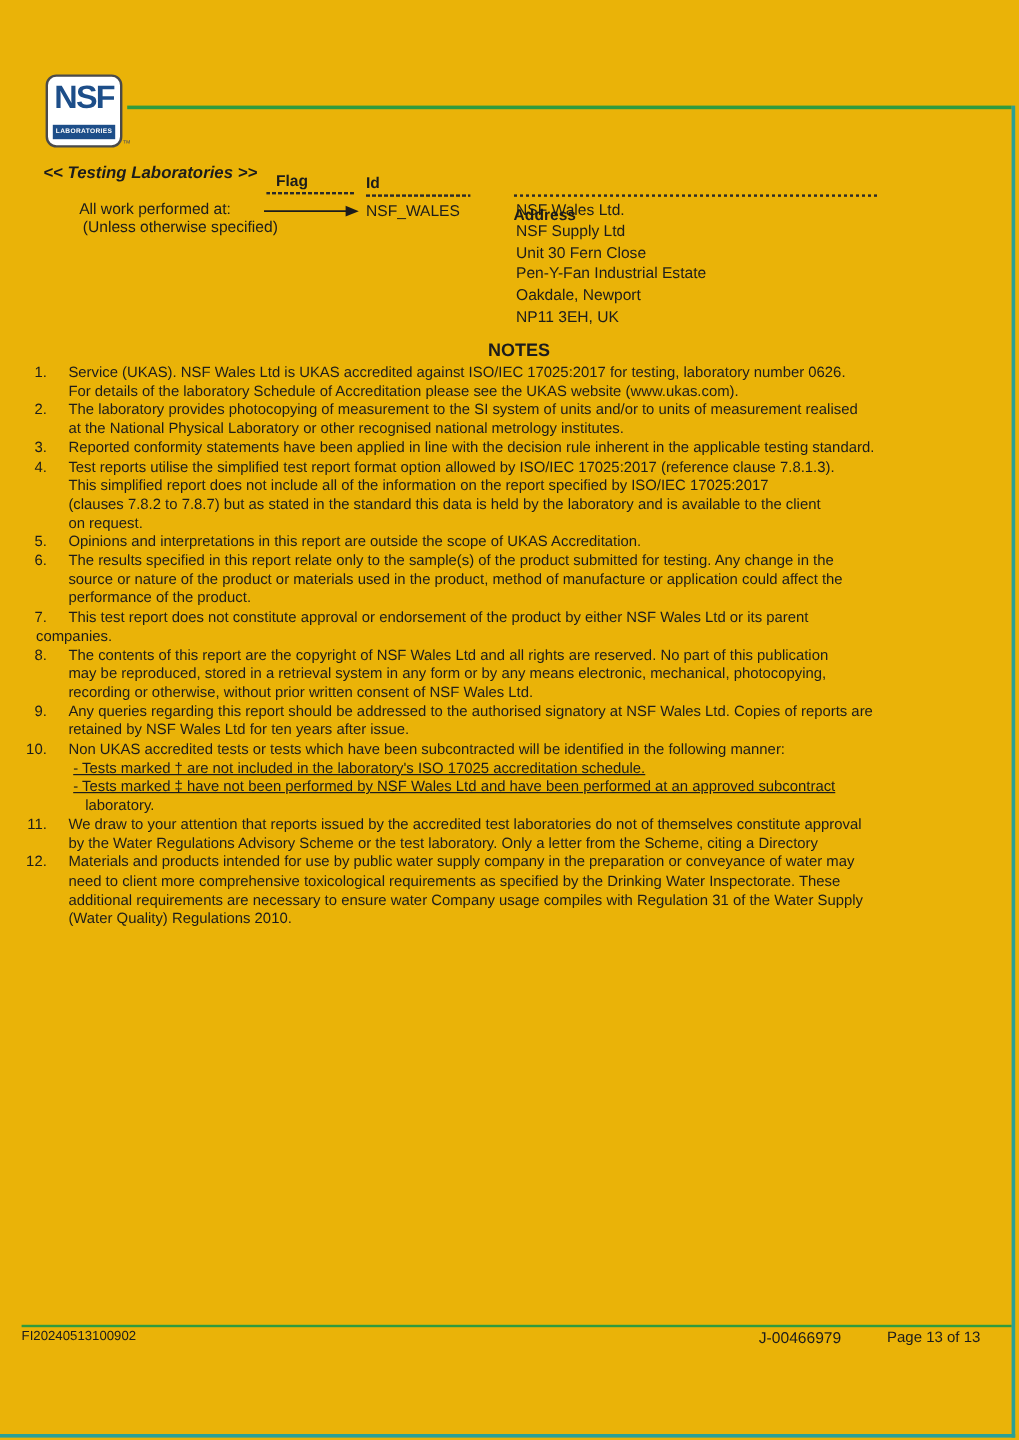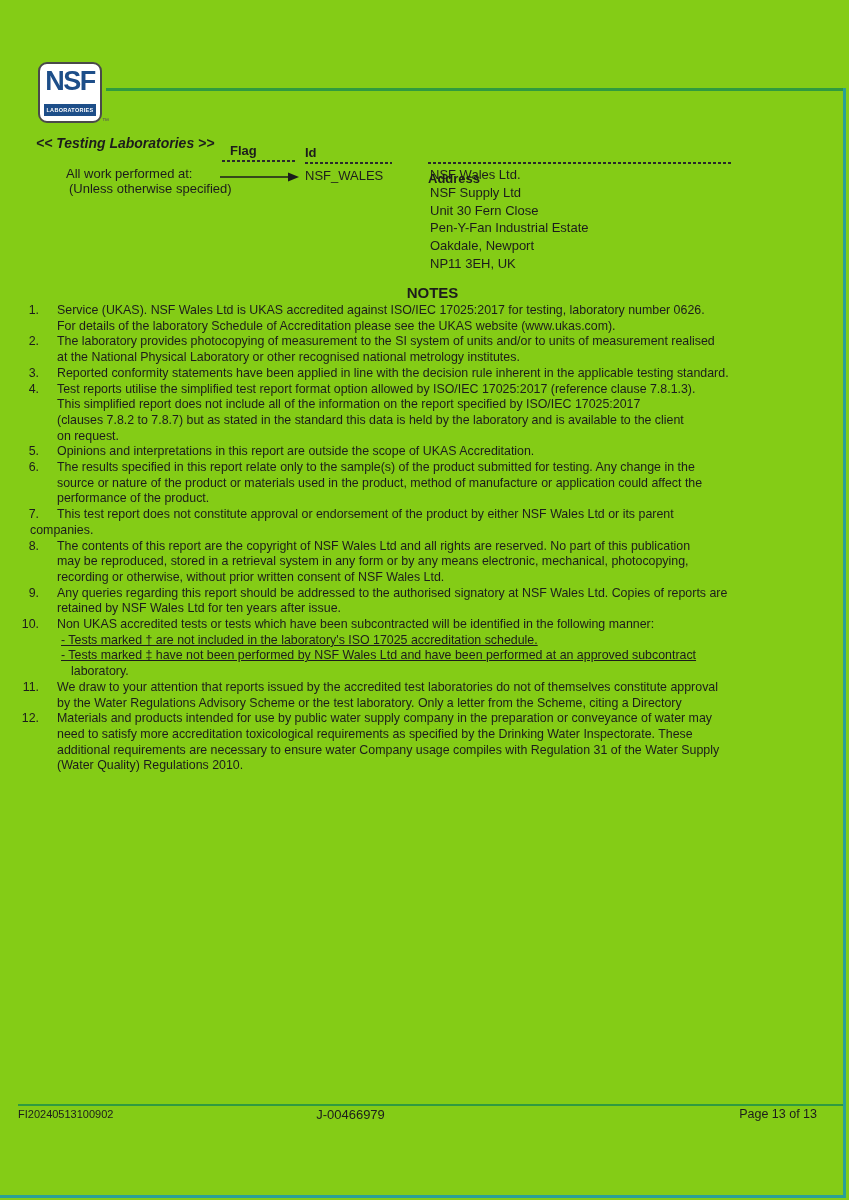--- a/index.html
+++ b/index.html
@@ -1,17 +1,17 @@
 <!DOCTYPE html>
 <html><head>
 <meta charset="utf-8">
 <style>
   html,body{margin:0;padding:0;background:#fff;}
   .page{
-    position:relative;width:849px;height:1200px;background:#84cc16;overflow:hidden;
+    position:relative;width:849px;height:1200px;background:#eab308;overflow:hidden;
     font-family:"Liberation Sans", sans-serif;color:#1c1c1c;
     --green:#2f9b3f; --teal:#2aa096; --navy:#1d4e89;
   }
   .abs{position:absolute;}
   
   .logo{position:absolute;left:38px;top:62px;width:64px;height:61px;border:2px solid #4a4a4a;border-radius:9px;background:#fff;box-sizing:border-box;text-align:center;}
   .logo-nsf{color:var(--navy);font-weight:bold;font-size:27px;letter-spacing:-1.5px;line-height:1;margin-top:4px;}
   .logo-bar{position:absolute;left:4px;right:4px;bottom:5px;height:12px;background:var(--navy);color:#fff;font-size:5.5px;font-weight:bold;letter-spacing:.3px;display:flex;align-items:center;justify-content:center;}
   .logo-tm{position:absolute;left:102px;top:117px;font-size:7px;color:#555;}
   
@@ -38,21 +38,21 @@
   .notes-title{position:absolute;top:284px;left:16px;width:833px;text-align:center;font-weight:bold;font-size:15px;}
   .notes{position:absolute;left:14px;top:303px;width:830px;font-size:12.4px;line-height:15.7px;}
   .note-item{position:relative;padding-left:43px;}
   .note-num{position:absolute;left:0;top:0;width:25px;text-align:right;}
   .note-line{white-space:nowrap;}
   .note-line.sub{margin-left:4px;text-decoration:underline;}
   .note-line.sub2{margin-left:14px;}
   .note-line.outdent{margin-left:-27px;}
   
   .footer-left{left:18px;top:1108px;font-size:11px;}
-  .footer-center{left:0;top:1107px;width:701px;text-align:center;font-size:13px;}
+  .footer-center{left:0;top:1107px;width:701px;text-align:right;font-size:13px;}
   .footer-right{right:32px;top:1107px;font-size:12.5px;}
 </style>
 </head>
 <body>
 
 <div class="page" style="--green: #2f9b3f; --teal: #2aa096; --navy: #1d4e89;">
 
   <div class="logo">
     <div class="logo-nsf">NSF</div>
     <div class="logo-bar">LABORATORIES</div>
@@ -171,21 +171,21 @@
         <span class="note-num">11.</span>
         <div class="note-body">
           <div class="note-line">We draw to your attention that reports issued by the accredited test laboratories do not of themselves constitute approval</div>
           <div class="note-line">by the Water Regulations Advisory Scheme or the test laboratory. Only a letter from the Scheme, citing a Directory</div>
         </div>
       </div>
       <div class="note-item">
         <span class="note-num">12.</span>
         <div class="note-body">
           <div class="note-line">Materials and products intended for use by public water supply company in the preparation or conveyance of water may</div>
-          <div class="note-line">need to satisfy more accreditation toxicological requirements as specified by the Drinking Water Inspectorate. These</div>
+          <div class="note-line">need to client more comprehensive toxicological requirements as specified by the Drinking Water Inspectorate. These</div>
           <div class="note-line">additional requirements are necessary to ensure water Company usage compiles with Regulation 31 of the Water Supply</div>
           <div class="note-line">(Water Quality) Regulations 2010.</div>
         </div>
       </div>
     </div>
 
   <div class="rule-footer"></div>
   <div class="abs footer-left">FI20240513100902</div>
   <div class="abs footer-center">J-00466979</div>
   <div class="abs footer-right">Page 13 of 13</div>

